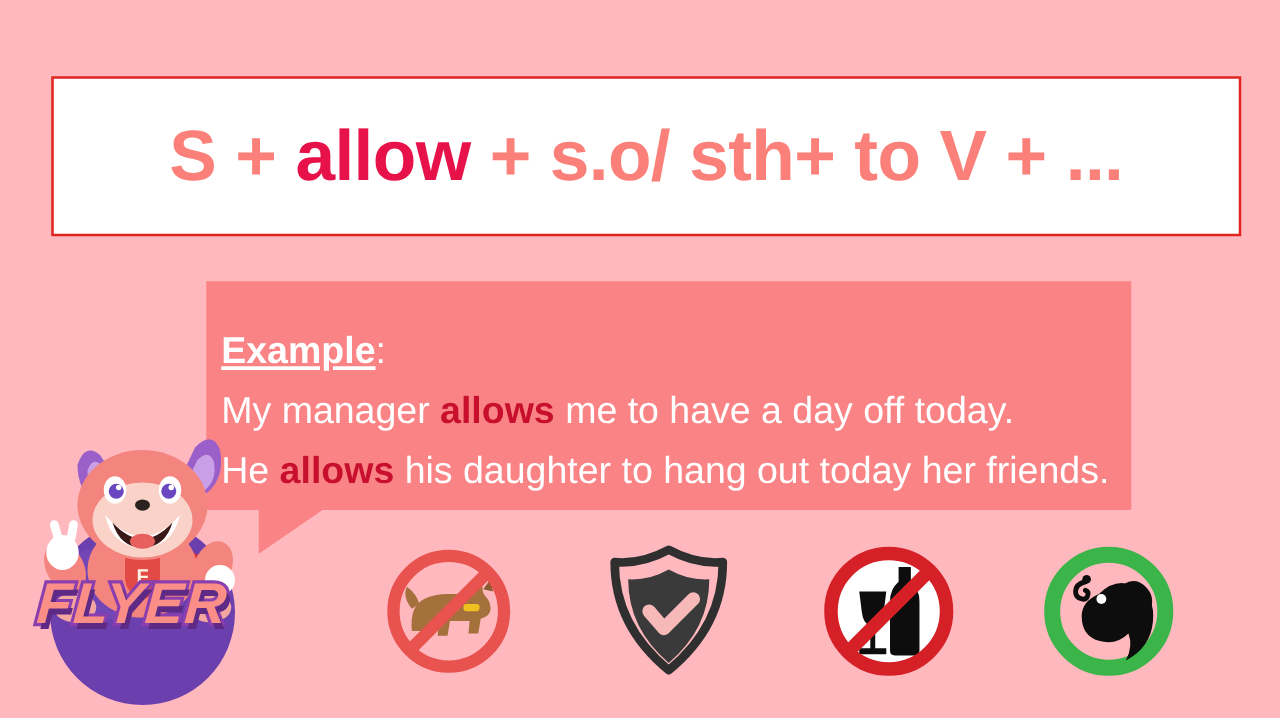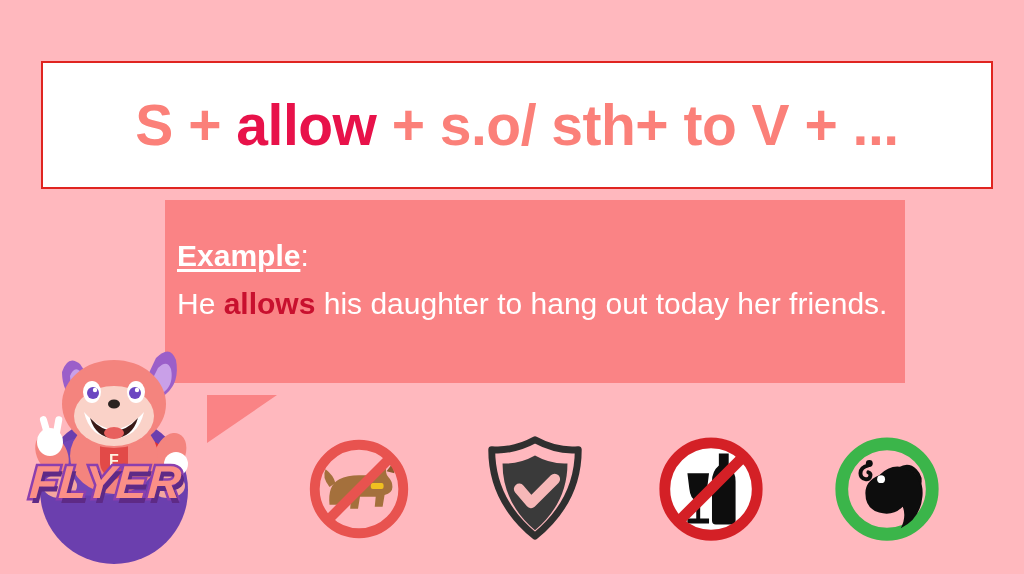--- a/index.html
+++ b/index.html
@@ -33,21 +33,21 @@
     letter-spacing:-0.5px;
     white-space:nowrap;
     line-height:1;
   }
   .f-light{ color:#fb8079; }
   .f-bold { color:#e8124a; }
 
   
   #speech-bubble{
     position:absolute;
-    left:165px; top:200px;
+    left:165px; top:225px;
     width:740px; height:183px;
     background:#fa8385;
     padding:32px 0 0 12px;
   }
   #bubble-tail{
     position:absolute;
     left:207px; top:395px;
     width:0; height:0;
     border-left:0 solid transparent;
     border-top:48px solid #fa8385;
@@ -103,20 +103,21 @@
 <body>
 
 <div id="formula-banner">
   <div id="formula-inner">
     <div id="formula-text"><span class="f-light">S + </span><span class="f-bold">allow</span><span class="f-light"> + s.o/ sth+ to V + ...</span></div>
   </div>
 </div>
 
 <div id="speech-bubble">
   <div class="bubble-line"><span id="example-label">Example</span><span>:</span></div>
+  <div class="bubble-line"><span>My manager </span><span class="ex-bold">allows</span><span> me to have a day off today.</span></div>
   <div class="bubble-line"><span>He </span><span class="ex-bold">allows</span><span> his daughter to hang out today her friends.</span></div>
 </div>
 <div id="bubble-tail"></div>
 
 <svg id="mascot" viewBox="0 0 192 232">
 
   <circle cx="96" cy="152" r="74" fill="#6b3fae"></circle>
   <ellipse cx="78" cy="128" rx="52" ry="30" fill="#7a4cc0" opacity="0.55"></ellipse>
 
   <path d="M108 96 q44 6 52 34 q-26 -4 -46 -10 z" fill="#e03030"></path>

